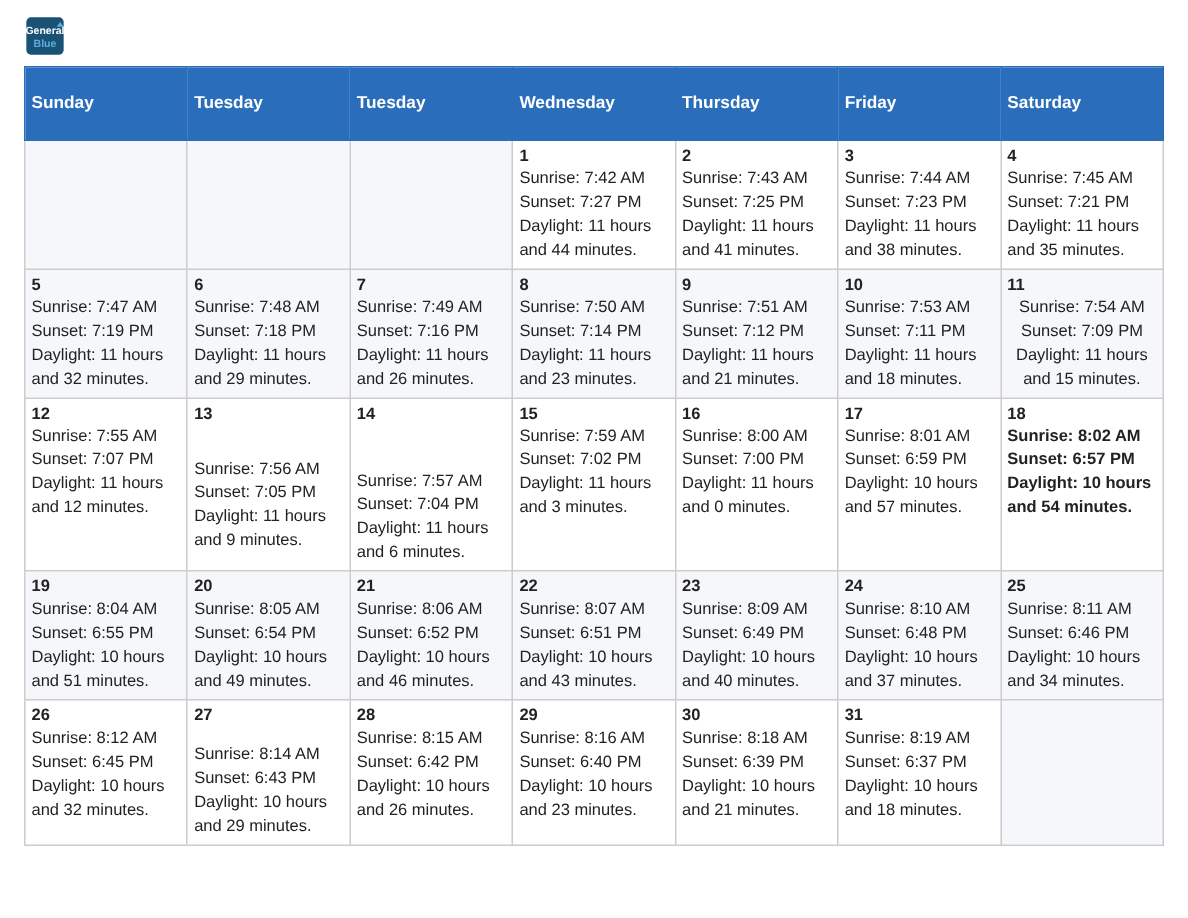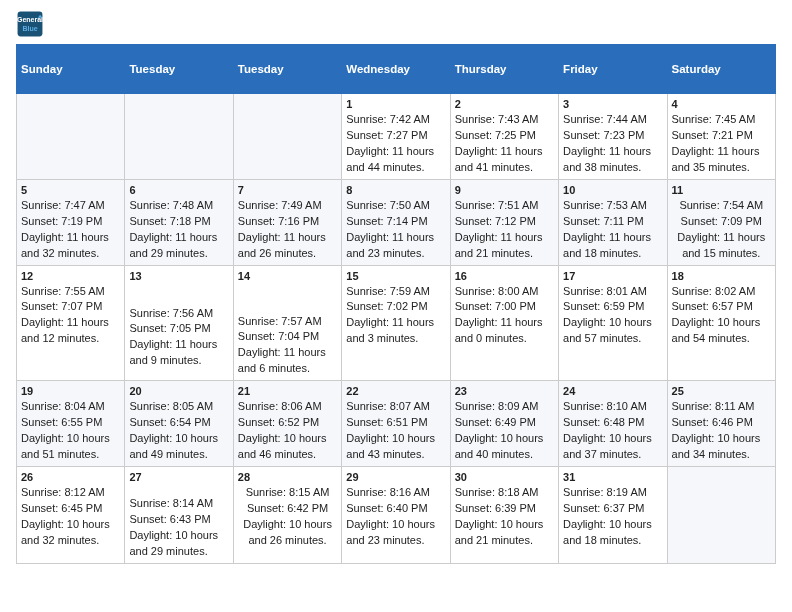--- a/index.html
+++ b/index.html
@@ -237,21 +237,21 @@
           </td>
           <td>
             <span class="day-num">17</span>
             <div class="day-info" style="white-space: pre-line;">Sunrise: 8:01 AM
 Sunset: 6:59 PM
 Daylight: 10 hours
 and 57 minutes.</div>
           </td>
           <td>
             <span class="day-num">18</span>
-            <div class="day-info" style="white-space: pre-line;">Sunrise: 8:02 AM
+            <div class="day-info" style="white-space: pre-line; font-weight: bold;">Sunrise: 8:02 AM
 Sunset: 6:57 PM
 Daylight: 10 hours
 and 54 minutes.</div>
           </td>
         </tr>
         <tr>
           <td>
             <span class="day-num">19</span>
             <div class="day-info" style="white-space: pre-line;">Sunrise: 8:04 AM
 Sunset: 6:55 PM
@@ -311,21 +311,21 @@
           </td>
           <td>
             <span class="day-num">27</span>
             <div class="day-info" style="white-space: pre-line; margin-top: 13px;">Sunrise: 8:14 AM
 Sunset: 6:43 PM
 Daylight: 10 hours
 and 29 minutes.</div>
           </td>
           <td>
             <span class="day-num">28</span>
-            <div class="day-info" style="white-space: pre-line; text-align: center;">Sunrise: 8:15 AM
+            <div class="day-info" style="white-space: pre-line;">Sunrise: 8:15 AM
 Sunset: 6:42 PM
 Daylight: 10 hours
 and 26 minutes.</div>
           </td>
           <td>
             <span class="day-num">29</span>
             <div class="day-info" style="white-space: pre-line;">Sunrise: 8:16 AM
 Sunset: 6:40 PM
 Daylight: 10 hours
 and 23 minutes.</div>

